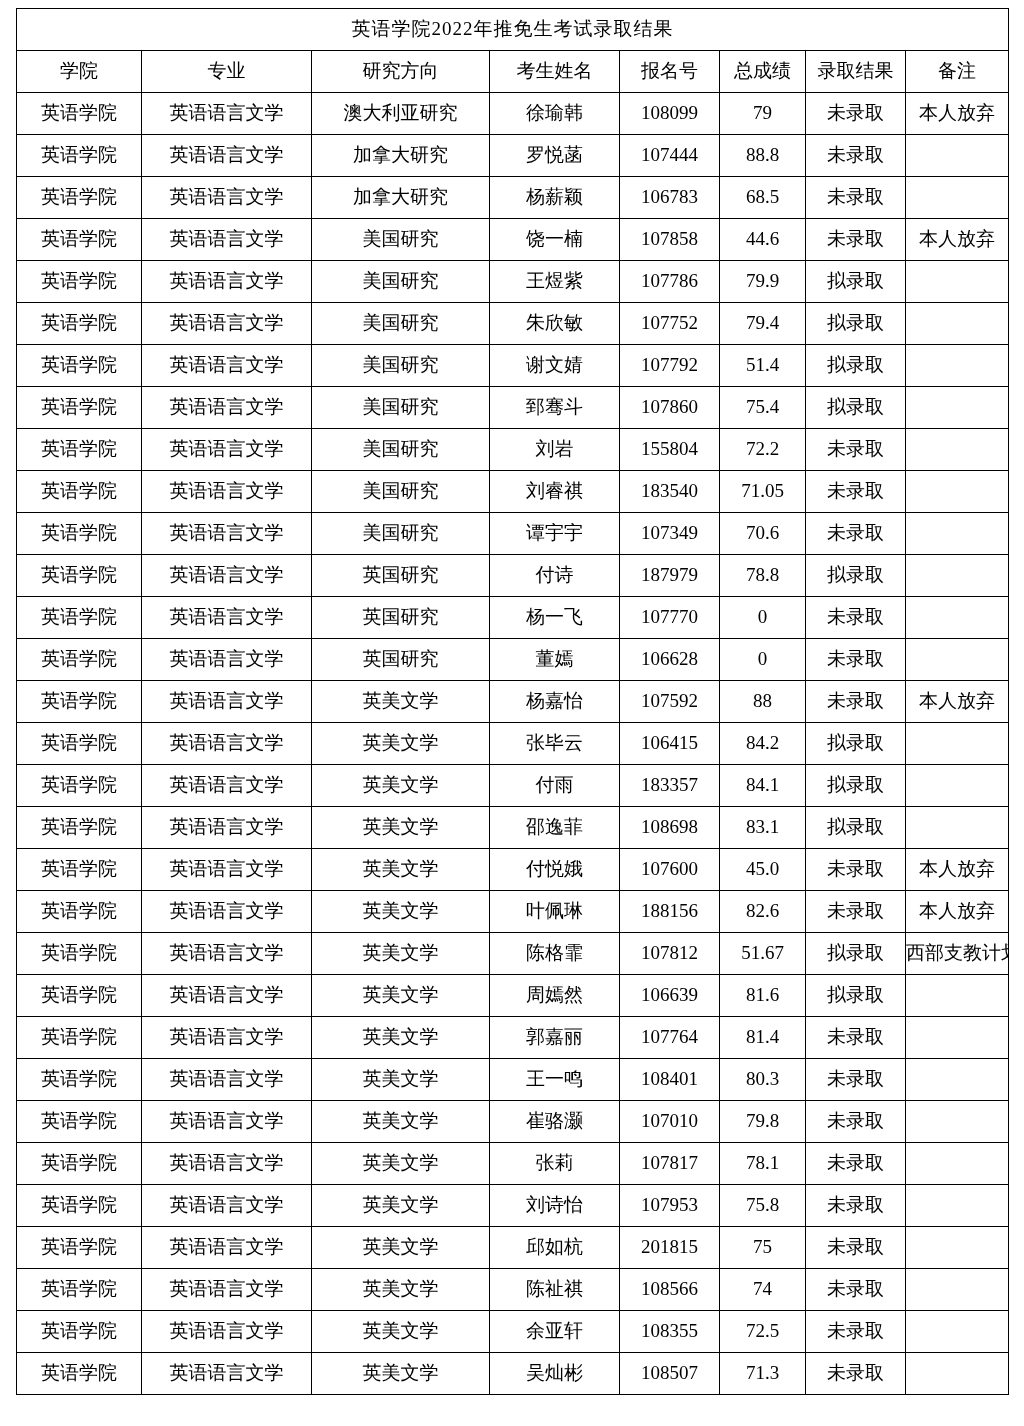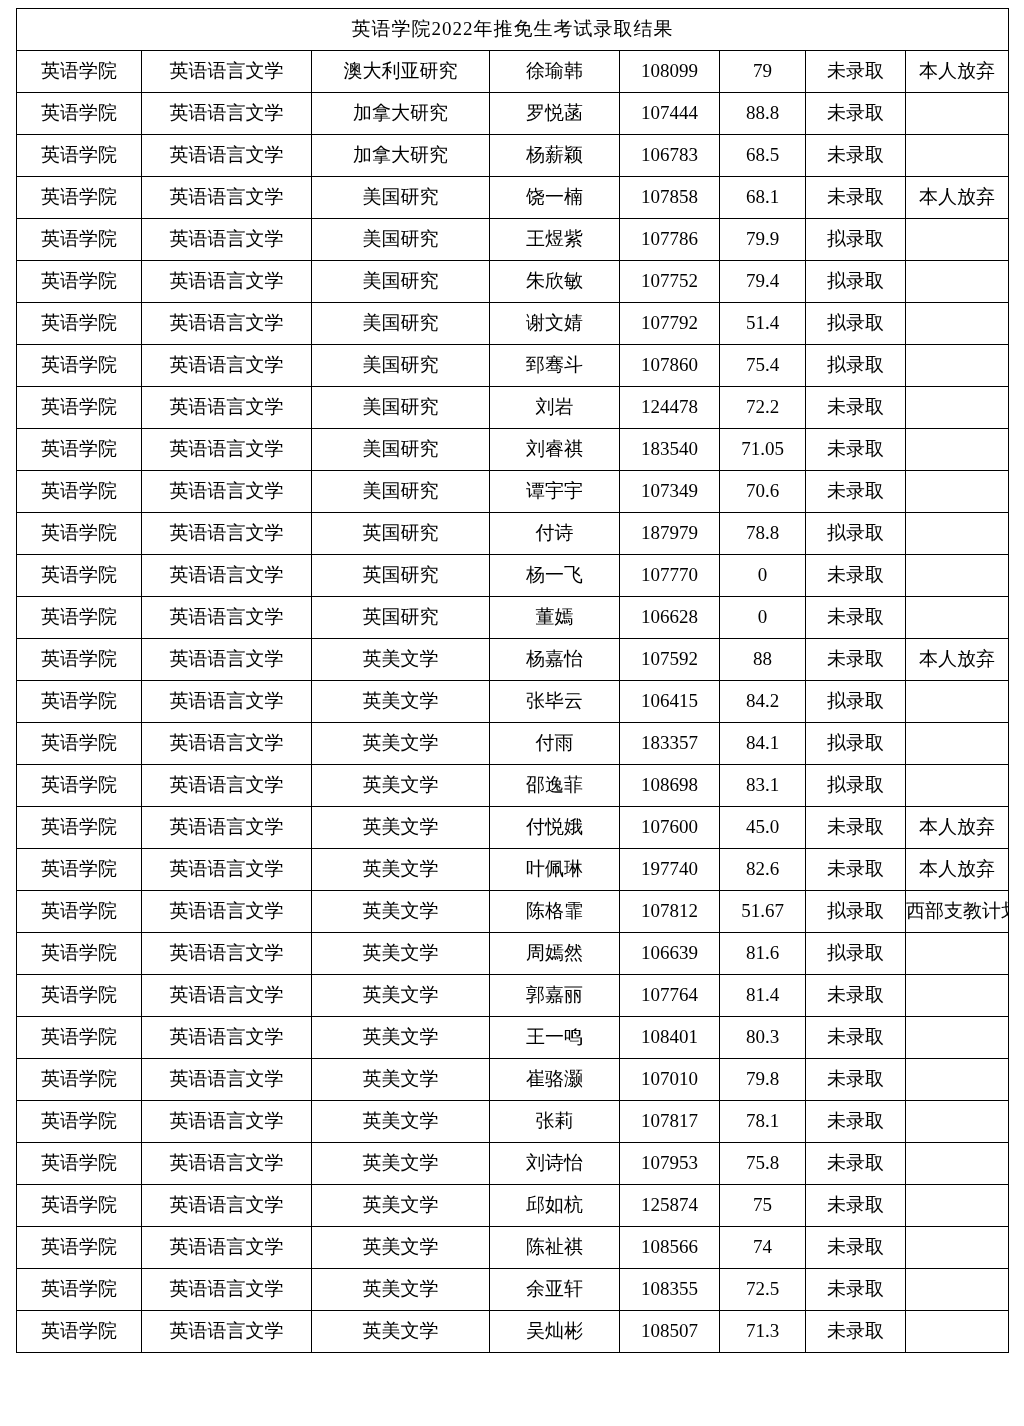--- a/index.html
+++ b/index.html
@@ -70,20 +70,30 @@
         <col class="c3">
       <col class="c4">
         <col class="c5">
         <col class="c6">
         <col class="c7">
     </colgroup>
     <thead>
       <tr>
         <td class="title-cell" colspan="8">英语学院2022年推免生考试录取结果</td>
       </tr>
+      <tr>
+        <td>学院</td>
+        <td>专业</td>
+        <td>研究方向</td>
+        <td>考生姓名</td>
+        <td>报名号</td>
+        <td>总成绩</td>
+        <td>录取结果</td>
+        <td>备注</td>
+      </tr>
     </thead>
     <tbody id="table-body">
         <tr>
           <td>英语学院</td>
           <td>英语语言文学</td>
           <td>澳大利亚研究</td>
           <td>徐瑜韩</td>
           <td>108099</td>
           <td>79</td>
           <td>未录取</td>
@@ -108,21 +118,21 @@
           <td>68.5</td>
           <td>未录取</td>
           <td></td>
         </tr>
         <tr>
           <td>英语学院</td>
           <td>英语语言文学</td>
           <td>美国研究</td>
           <td>饶一楠</td>
           <td>107858</td>
-          <td>68.1</td>
+          <td>44.6</td>
           <td>未录取</td>
           <td>本人放弃</td>
         </tr>
         <tr>
           <td>英语学院</td>
           <td>英语语言文学</td>
           <td>美国研究</td>
           <td>王煜紫</td>
           <td>107786</td>
           <td>79.9</td>
@@ -157,21 +167,21 @@
           <td>107860</td>
           <td>75.4</td>
           <td>拟录取</td>
           <td></td>
         </tr>
         <tr>
           <td>英语学院</td>
           <td>英语语言文学</td>
           <td>美国研究</td>
           <td>刘岩</td>
-          <td>124478</td>
+          <td>155804</td>
           <td>72.2</td>
           <td>未录取</td>
           <td></td>
         </tr>
         <tr>
           <td>英语学院</td>
           <td>英语语言文学</td>
           <td>美国研究</td>
           <td>刘睿祺</td>
           <td>183540</td>
@@ -267,21 +277,21 @@
           <td>107600</td>
           <td>45.0</td>
           <td>未录取</td>
           <td>本人放弃</td>
         </tr>
         <tr>
           <td>英语学院</td>
           <td>英语语言文学</td>
           <td>英美文学</td>
           <td>叶佩琳</td>
-          <td>197740</td>
+          <td>188156</td>
           <td>82.6</td>
           <td>未录取</td>
           <td>本人放弃</td>
         </tr>
         <tr>
           <td>英语学院</td>
           <td>英语语言文学</td>
           <td>英美文学</td>
           <td>陈格霏</td>
           <td>107812</td>
@@ -347,21 +357,21 @@
           <td>107953</td>
           <td>75.8</td>
           <td>未录取</td>
           <td></td>
         </tr>
         <tr>
           <td>英语学院</td>
           <td>英语语言文学</td>
           <td>英美文学</td>
           <td>邱如杭</td>
-          <td>125874</td>
+          <td>201815</td>
           <td>75</td>
           <td>未录取</td>
           <td></td>
         </tr>
         <tr>
           <td>英语学院</td>
           <td>英语语言文学</td>
           <td>英美文学</td>
           <td>陈祉祺</td>
           <td>108566</td>

